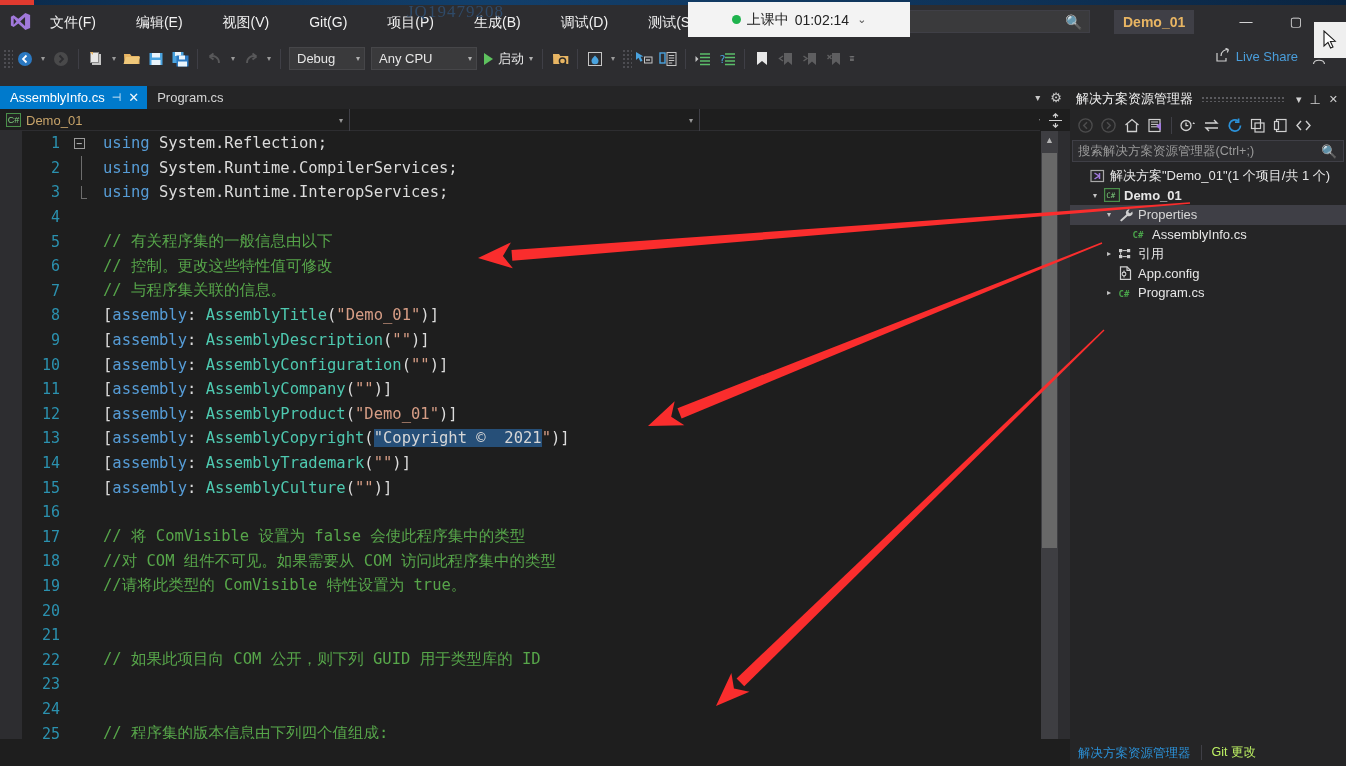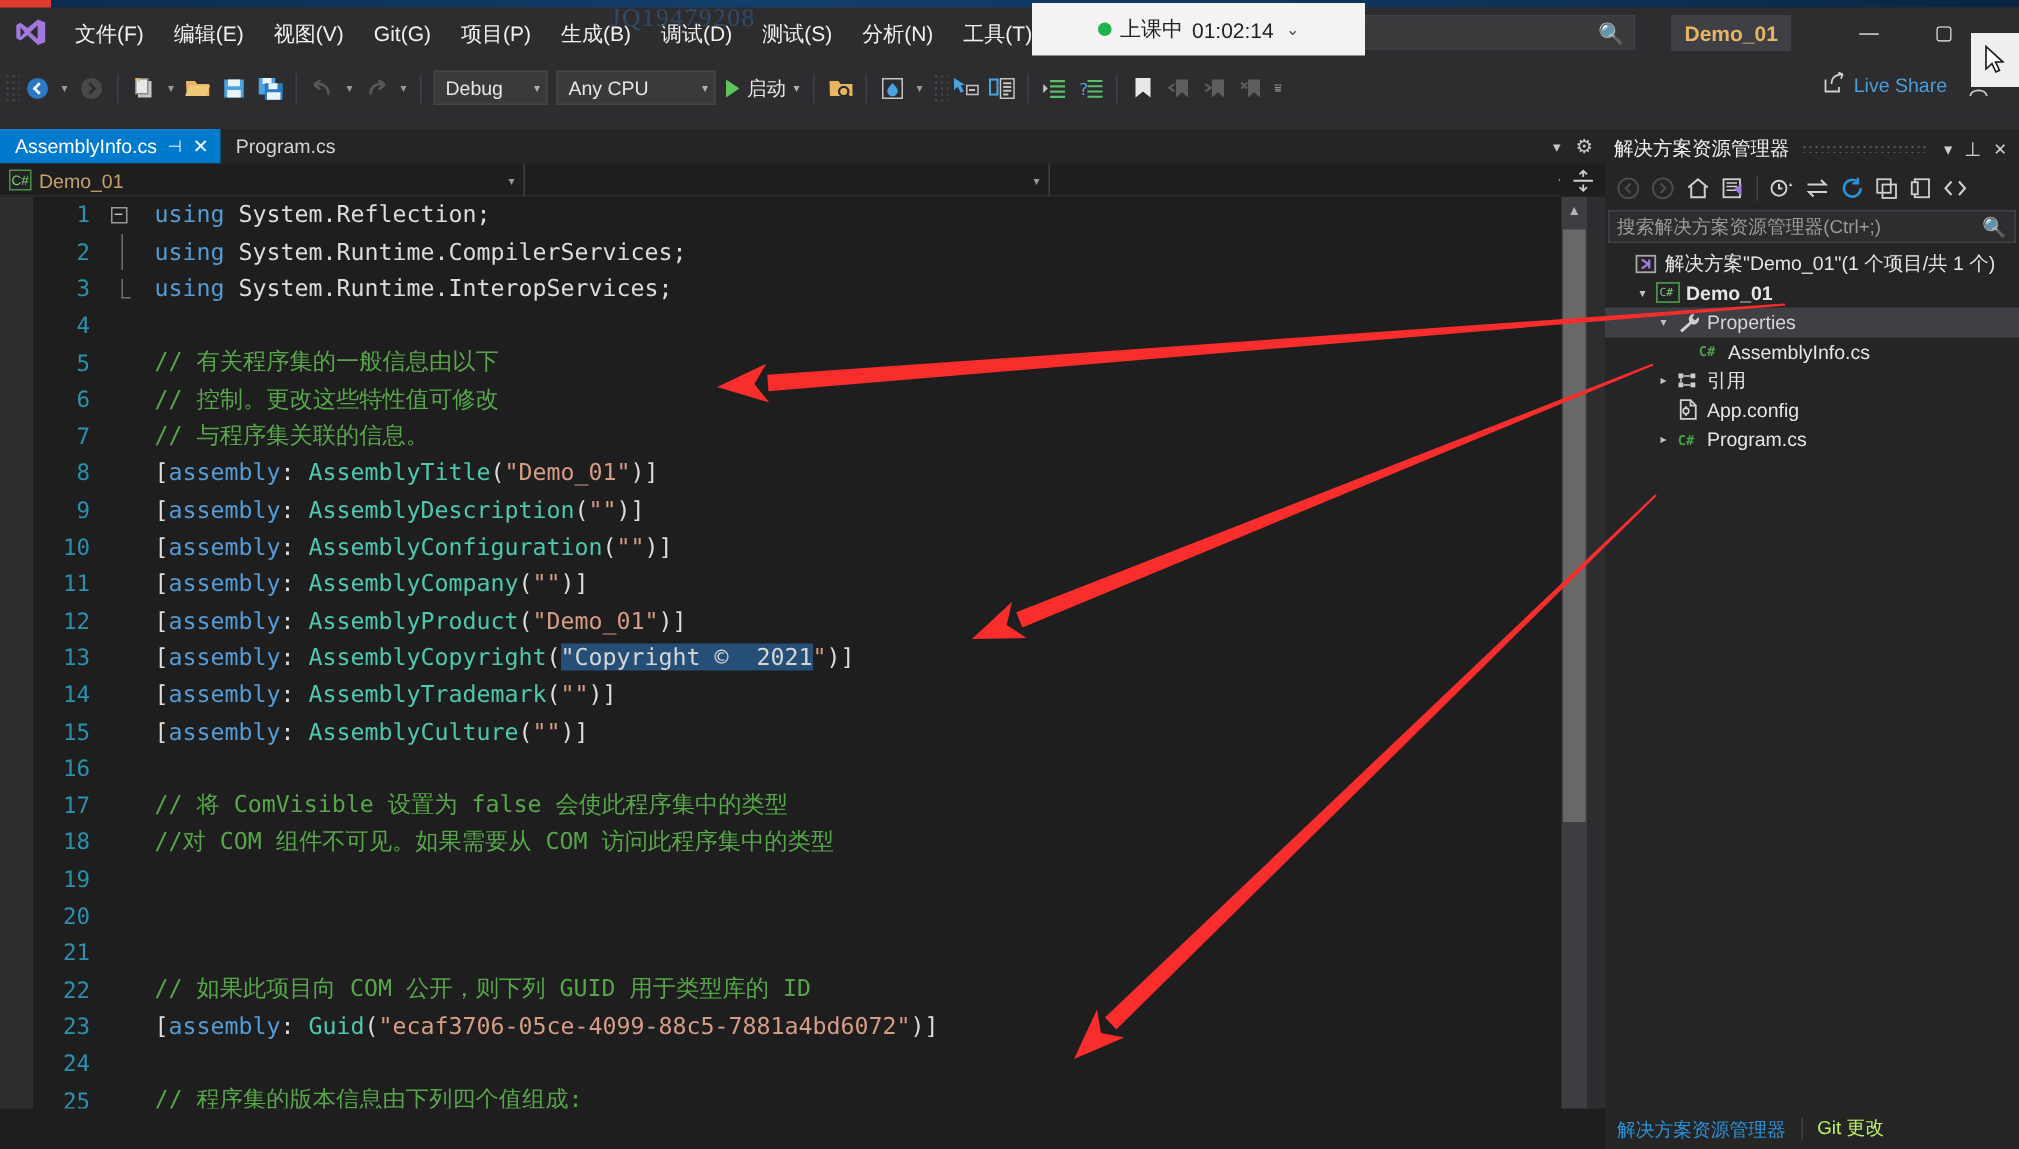--- a/index.html
+++ b/index.html
@@ -23,21 +23,21 @@
   }
   .tb-accent-blue {
     position: absolute; left: 34px; top: 0; width: 1312px; height: 5px;
     background: linear-gradient(to right, #0b2c4e, #123f6b 35%, #0e3257 75%, #0a2440);
   }
   .vs-logo {
     width: 40px; height: 33px; margin-top: 5px;
     display: flex; align-items: center; justify-content: center;
   }
   .vs-logo svg { width: 21px; height: 21px; }
-  .menu { display: flex; align-items: center; margin-top: 5px; height: 33px; }
+  .menu { display: flex; align-items: center; margin-top: 5px; height: 33px; gap: 20px; }
   .menu-item {
     font-size: 14px; color: #f1f1f1; padding: 4px 10px; white-space: nowrap;
     line-height: 18px;
   }
 
   .tb-search-wrap {
     position: absolute; left: 790px; top: 10px; width: 300px; height: 23px;
     background: #3a3a3c; border: 1px solid #3f3f46;
     display: flex; align-items: center; padding: 0 6px;
   }
@@ -632,39 +632,39 @@
           <div class="src"><span class="k-cmt">// 将 ComVisible 设置为 false 会使此程序集中的类型</span></div>
         </div>
         <div class="cline">
           <div class="ln">18</div>
           <div class="fold"></div>
           <div class="src"><span class="k-cmt">//对 COM 组件不可见。如果需要从 COM 访问此程序集中的类型</span></div>
         </div>
         <div class="cline">
           <div class="ln">19</div>
           <div class="fold"></div>
+          <div class="src"><span class="k-cmt">//请将此类型的 ComVisible 特性设置为 true。</span></div>
         </div>
         <div class="cline">
           <div class="ln">20</div>
           <div class="fold"></div>
         </div>
         <div class="cline">
           <div class="ln">21</div>
           <div class="fold"></div>
           <div class="src"></div>
         </div>
         <div class="cline">
           <div class="ln">22</div>
           <div class="fold"></div>
           <div class="src"><span class="k-cmt">// 如果此项目向 COM 公开，则下列 GUID 用于类型库的 ID</span></div>
         </div>
         <div class="cline">
           <div class="ln">23</div>
           <div class="fold"></div>
-          <div class="src"><span class="k-punc">[</span><span class="k-kw">assembly</span><span class="k-punc">: </span><span class="k-type">Guid</span><span class="k-punc">(</span><span class="k-str">"ecaf3706-05ce-4099-88c5-7881a4bd6072"</span><span class="k-punc">)]</span></div>
         </div>
         <div class="cline">
           <div class="ln">24</div>
           <div class="fold"></div>
           <div class="src"></div>
         </div>
         <div class="cline">
           <div class="ln">25</div>
           <div class="fold"></div>
           <div class="src"><span class="k-cmt">// 程序集的版本信息由下列四个值组成:</span></div>

